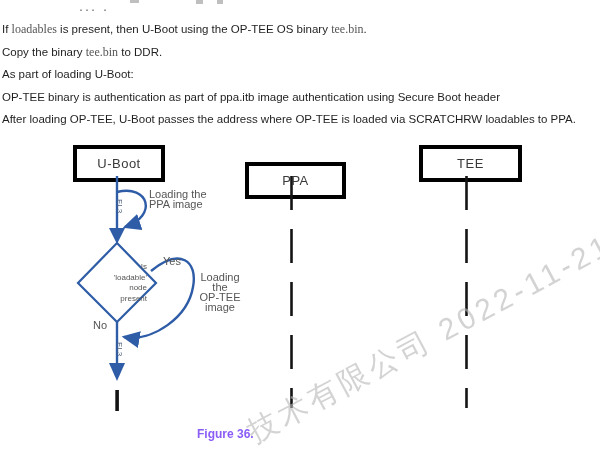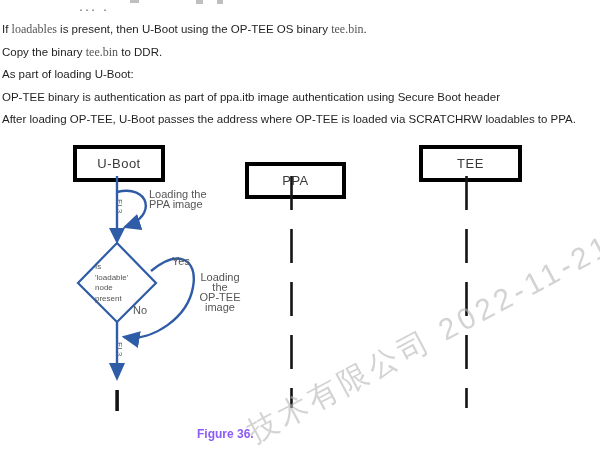--- a/index.html
+++ b/index.html
@@ -15,24 +15,24 @@
   
   .lanebox{position:absolute;height:29px;border:4px solid #000000;background:#fff;
            display:flex;align-items:center;justify-content:center;
            font-size:13px;color:#3a3a3a;letter-spacing:.5px;}
   #box-uboot{left:73px;top:145px;width:84px;}
   #box-ppa{left:245px;top:145px;width:93px;margin-top:17px;}
   #box-tee{left:419px;top:145px;width:95px;}
   svg.flow{position:absolute;left:0;top:0;width:600px;height:450px;pointer-events:none;}
   .dlabel{position:absolute;font-size:11px;line-height:10px;color:#555;white-space:pre-line;}
   #lbl-loading-ppa{left:149px;top:189px;}
-  #lbl-yes{left:172px;top:256px;}
+  #lbl-yes{left:163px;top:256px;}
   #lbl-loading-optee{left:193px;top:272px;width:54px;text-align:center;}
-  #lbl-no{left:93px;top:305px;margin-left:40px;}
-  #lbl-decision{left:95px;top:262px;width:60px;text-align:left;
+  #lbl-no{left:93px;top:320px;}
+  #lbl-decision{left:87px;top:262px;width:60px;text-align:right;
                 font-size:8px;line-height:10.6px;color:#555;white-space:pre-line;}
   
   .caption{position:absolute;left:197px;top:427px;display:flex;gap:28px;
            font-size:12px;font-weight:bold;color:#8b5cf6;}
   
   .watermark{position:absolute;left:250px;top:414px;transform:rotate(-28deg);
              transform-origin:0 50%;font-size:30px;letter-spacing:4px;
              color:#b9b9b9;opacity:.62;white-space:nowrap;z-index:5;pointer-events:none;}
 </style>
 </head>

